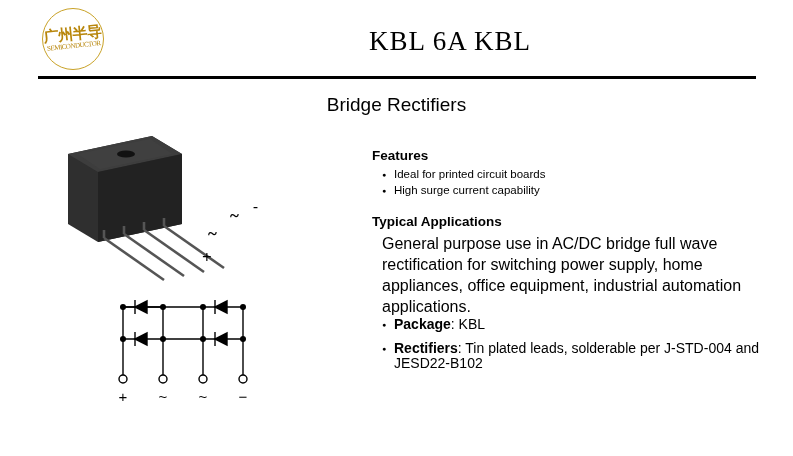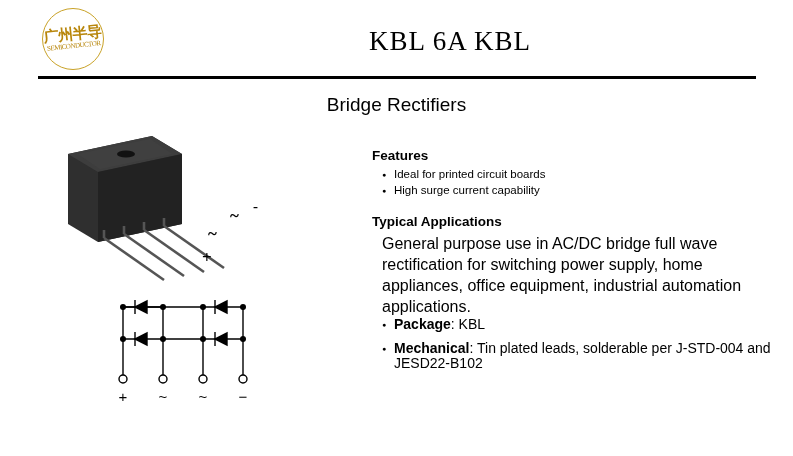--- a/index.html
+++ b/index.html
@@ -291,17 +291,17 @@
   </ul>
 
   <div class="sec-head spaced">Typical  Applications</div>
   <p class="para">General purpose use in AC/DC bridge full wave rectification for switching power supply, home appliances, office equipment, industrial automation applications.</p>
 
   <ul class="mech-list">
     <li>
       <span class="b">Package</span><span>:</span><span> KBL</span>
     </li>
     <li>
-      <span class="b">Mechanical</span><span>:</span><span> Tin plated leads, solderable  per J-STD-004 and JESD22-B102</span>
+      <span class="b">Rectifiers</span><span>:</span><span> Tin plated leads, solderable  per J-STD-004 and JESD22-B102</span>
     </li>
   </ul>
 
 </div>
 
 </body></html>

